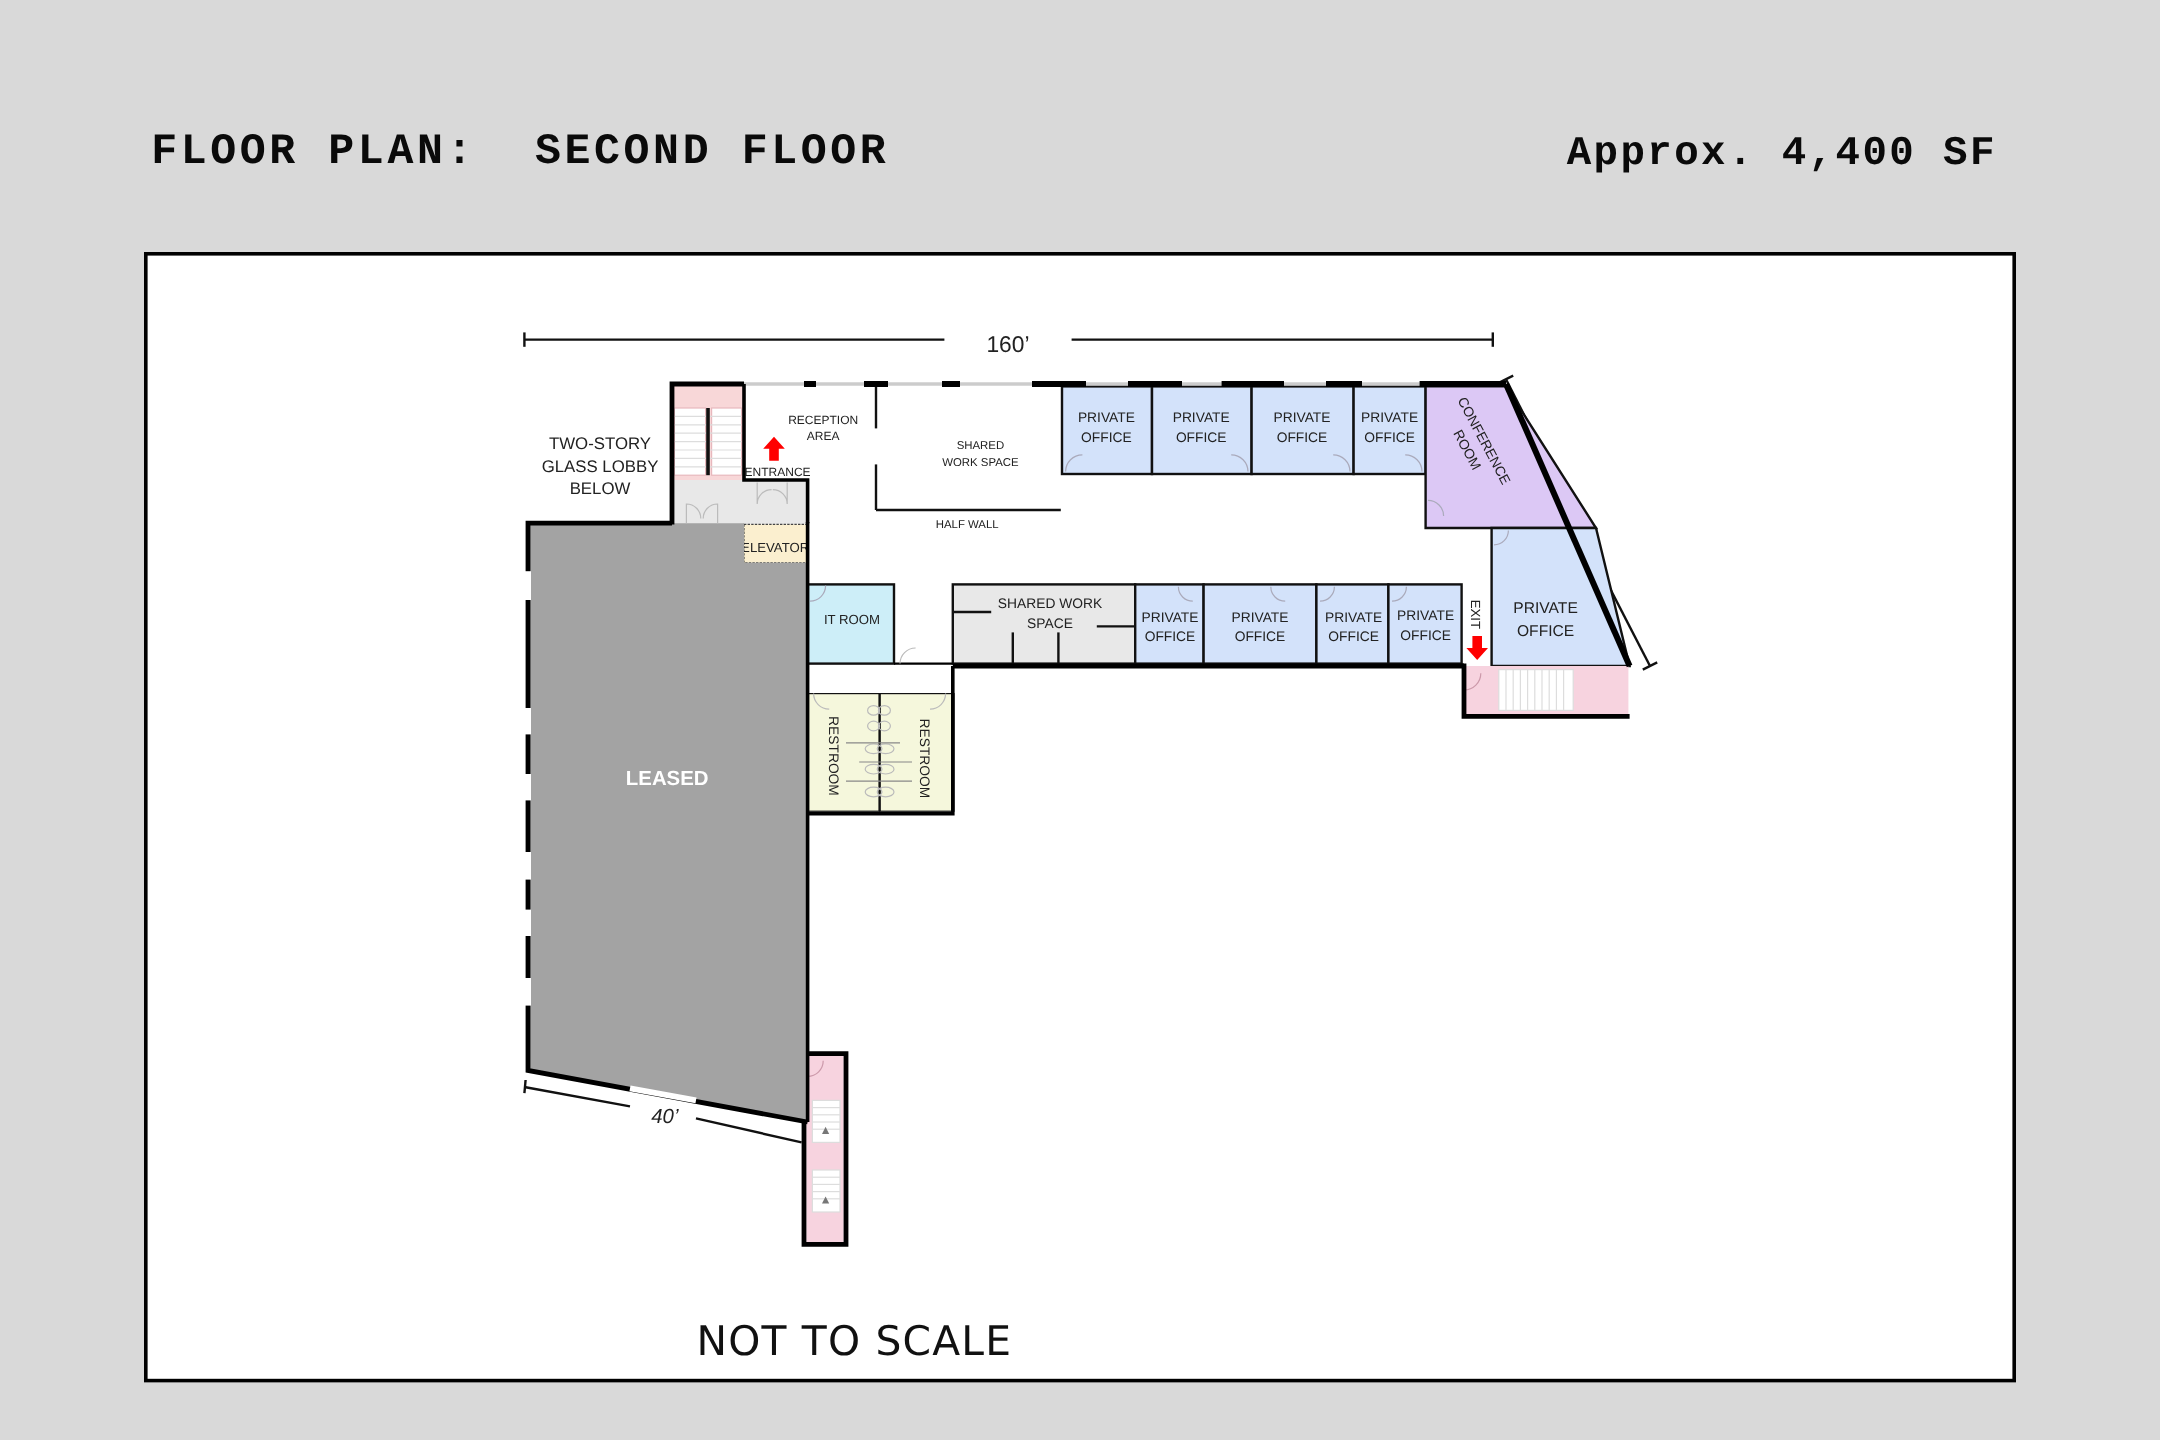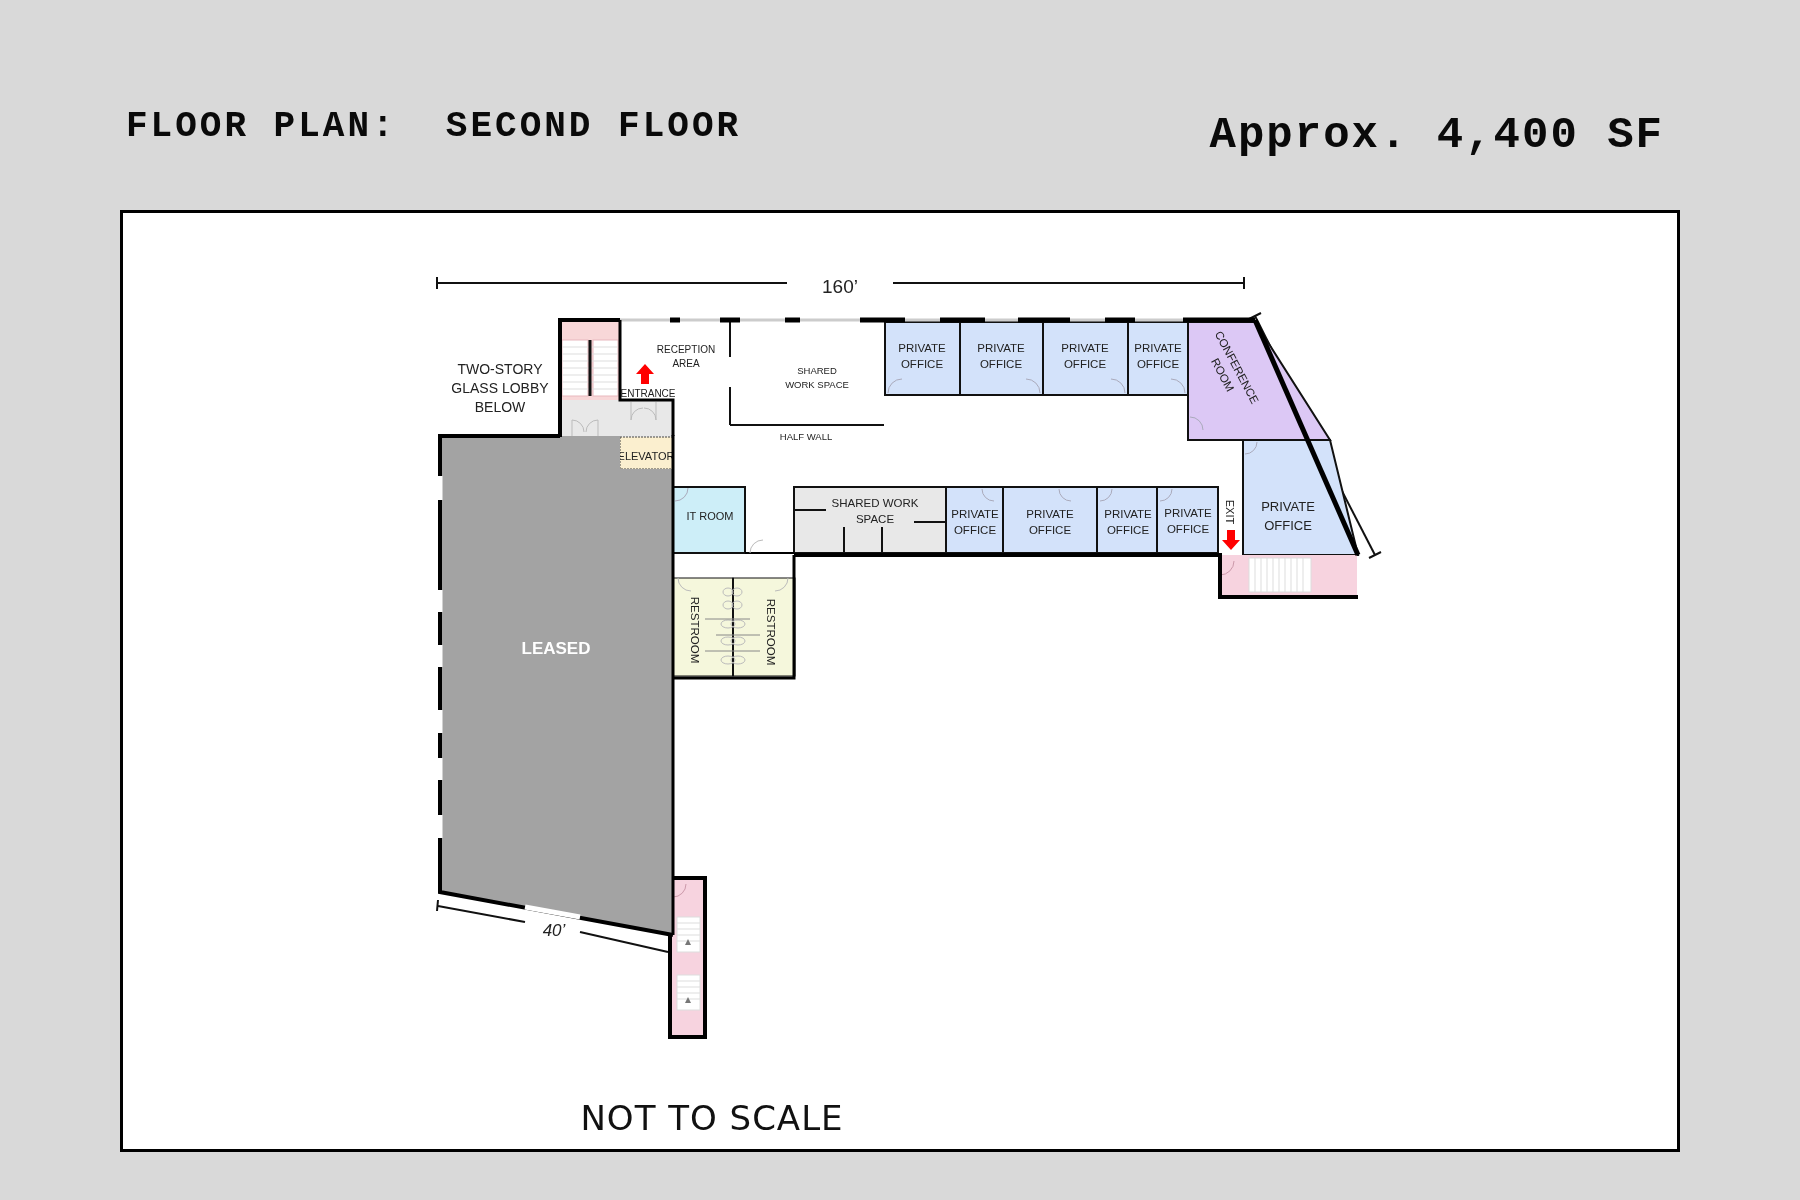--- a/index.html
+++ b/index.html
@@ -2,21 +2,21 @@
 <html><head>
 <meta charset="utf-8">
 <style>
   html, body { margin:0; padding:0; }
   body {
     width:1800px; height:1200px; background:#d9d9d9; position:relative; overflow:hidden;
     font-family:"DejaVu Sans", "Liberation Sans", sans-serif; color:#111;
   }
   .hdr { position:absolute; font-weight:bold; color:#0a0a0a; letter-spacing:3px; white-space:pre;font-family:Liberation Mono, monospace; }
   #title { left:126px; top:106px; font-size:36px; }
-  #area { right:136px; top:110px; font-size:44px; letter-spacing:2px; }
+  #area { right:136px; top:110px; font-size:34px; letter-spacing:2px; }
   #frame {
     position:absolute; left:120px; top:210px; width:1554px; height:936px;
     background:#ffffff; border:3px solid #000; box-sizing:content-box;
   }
   #plan { position:absolute; left:0; top:0; width:1800px; height:1200px; }
   .lbl { font-family:"Liberation Sans", sans-serif; fill:#222; }
   #nts {
     position:absolute; left:0; width:1424px; top:1098px; text-align:center;
     font-family:"DejaVu Sans", sans-serif; font-size:34px; color:#111; letter-spacing:1px;
   }

